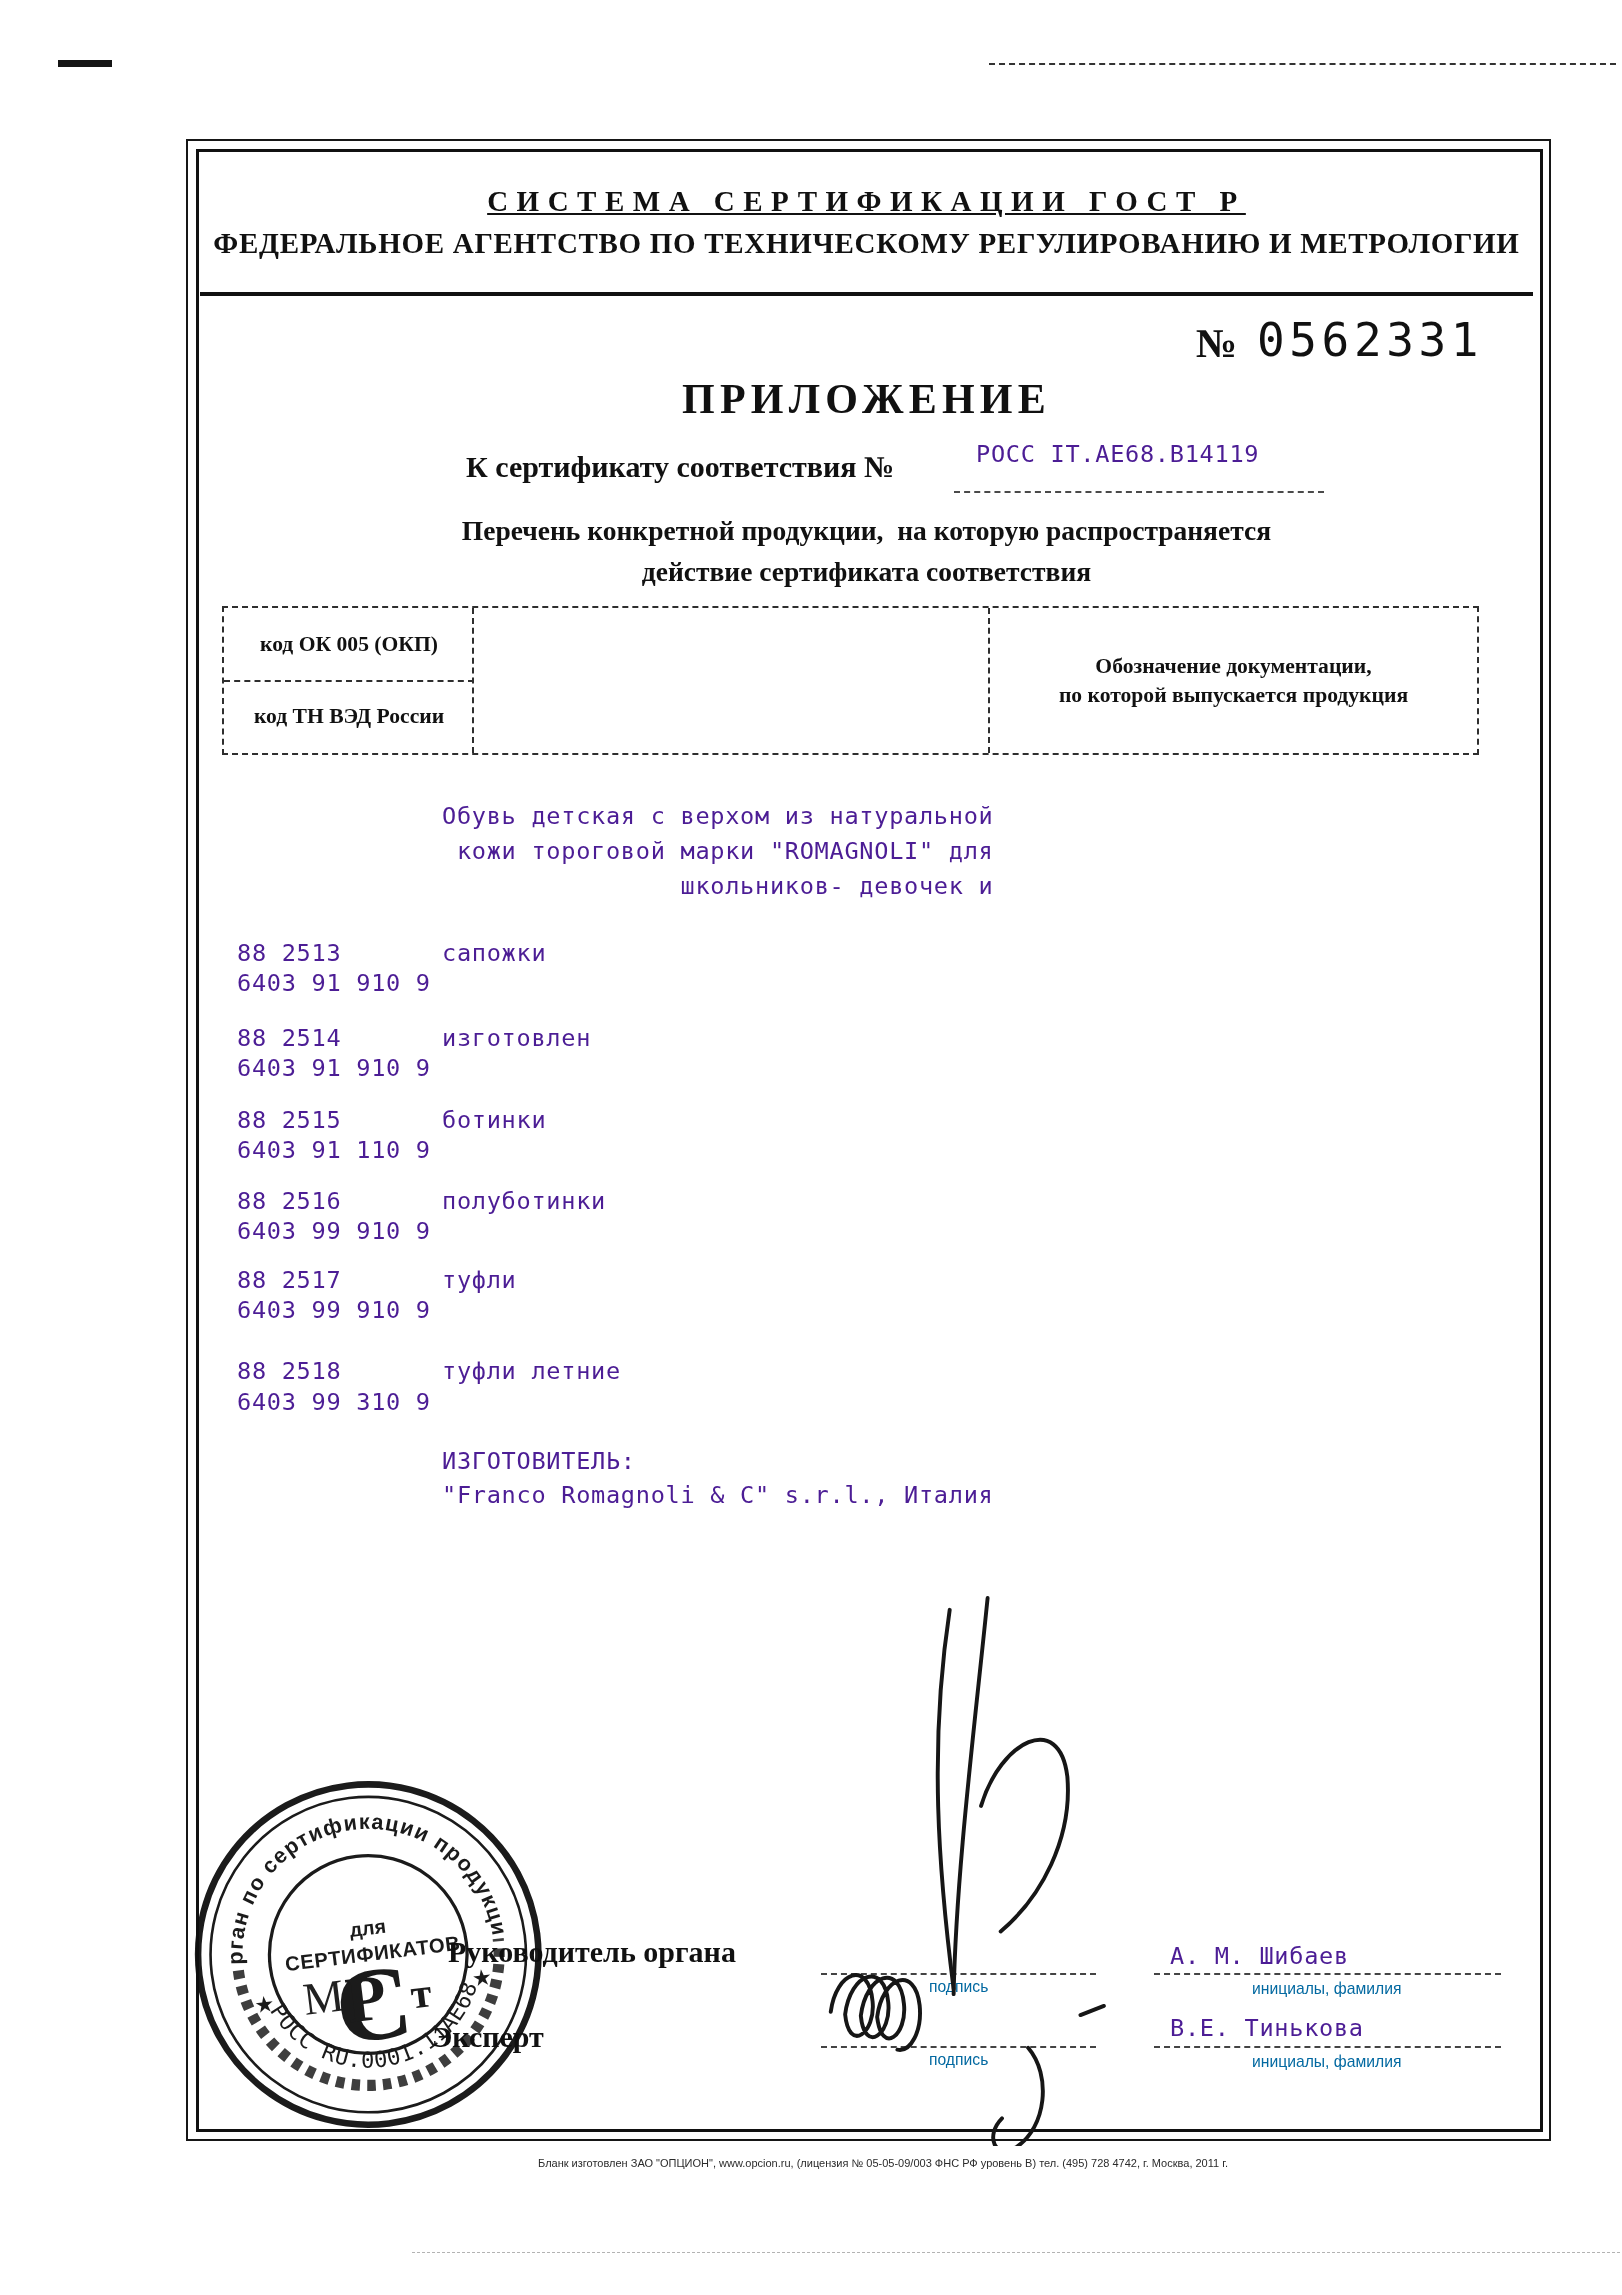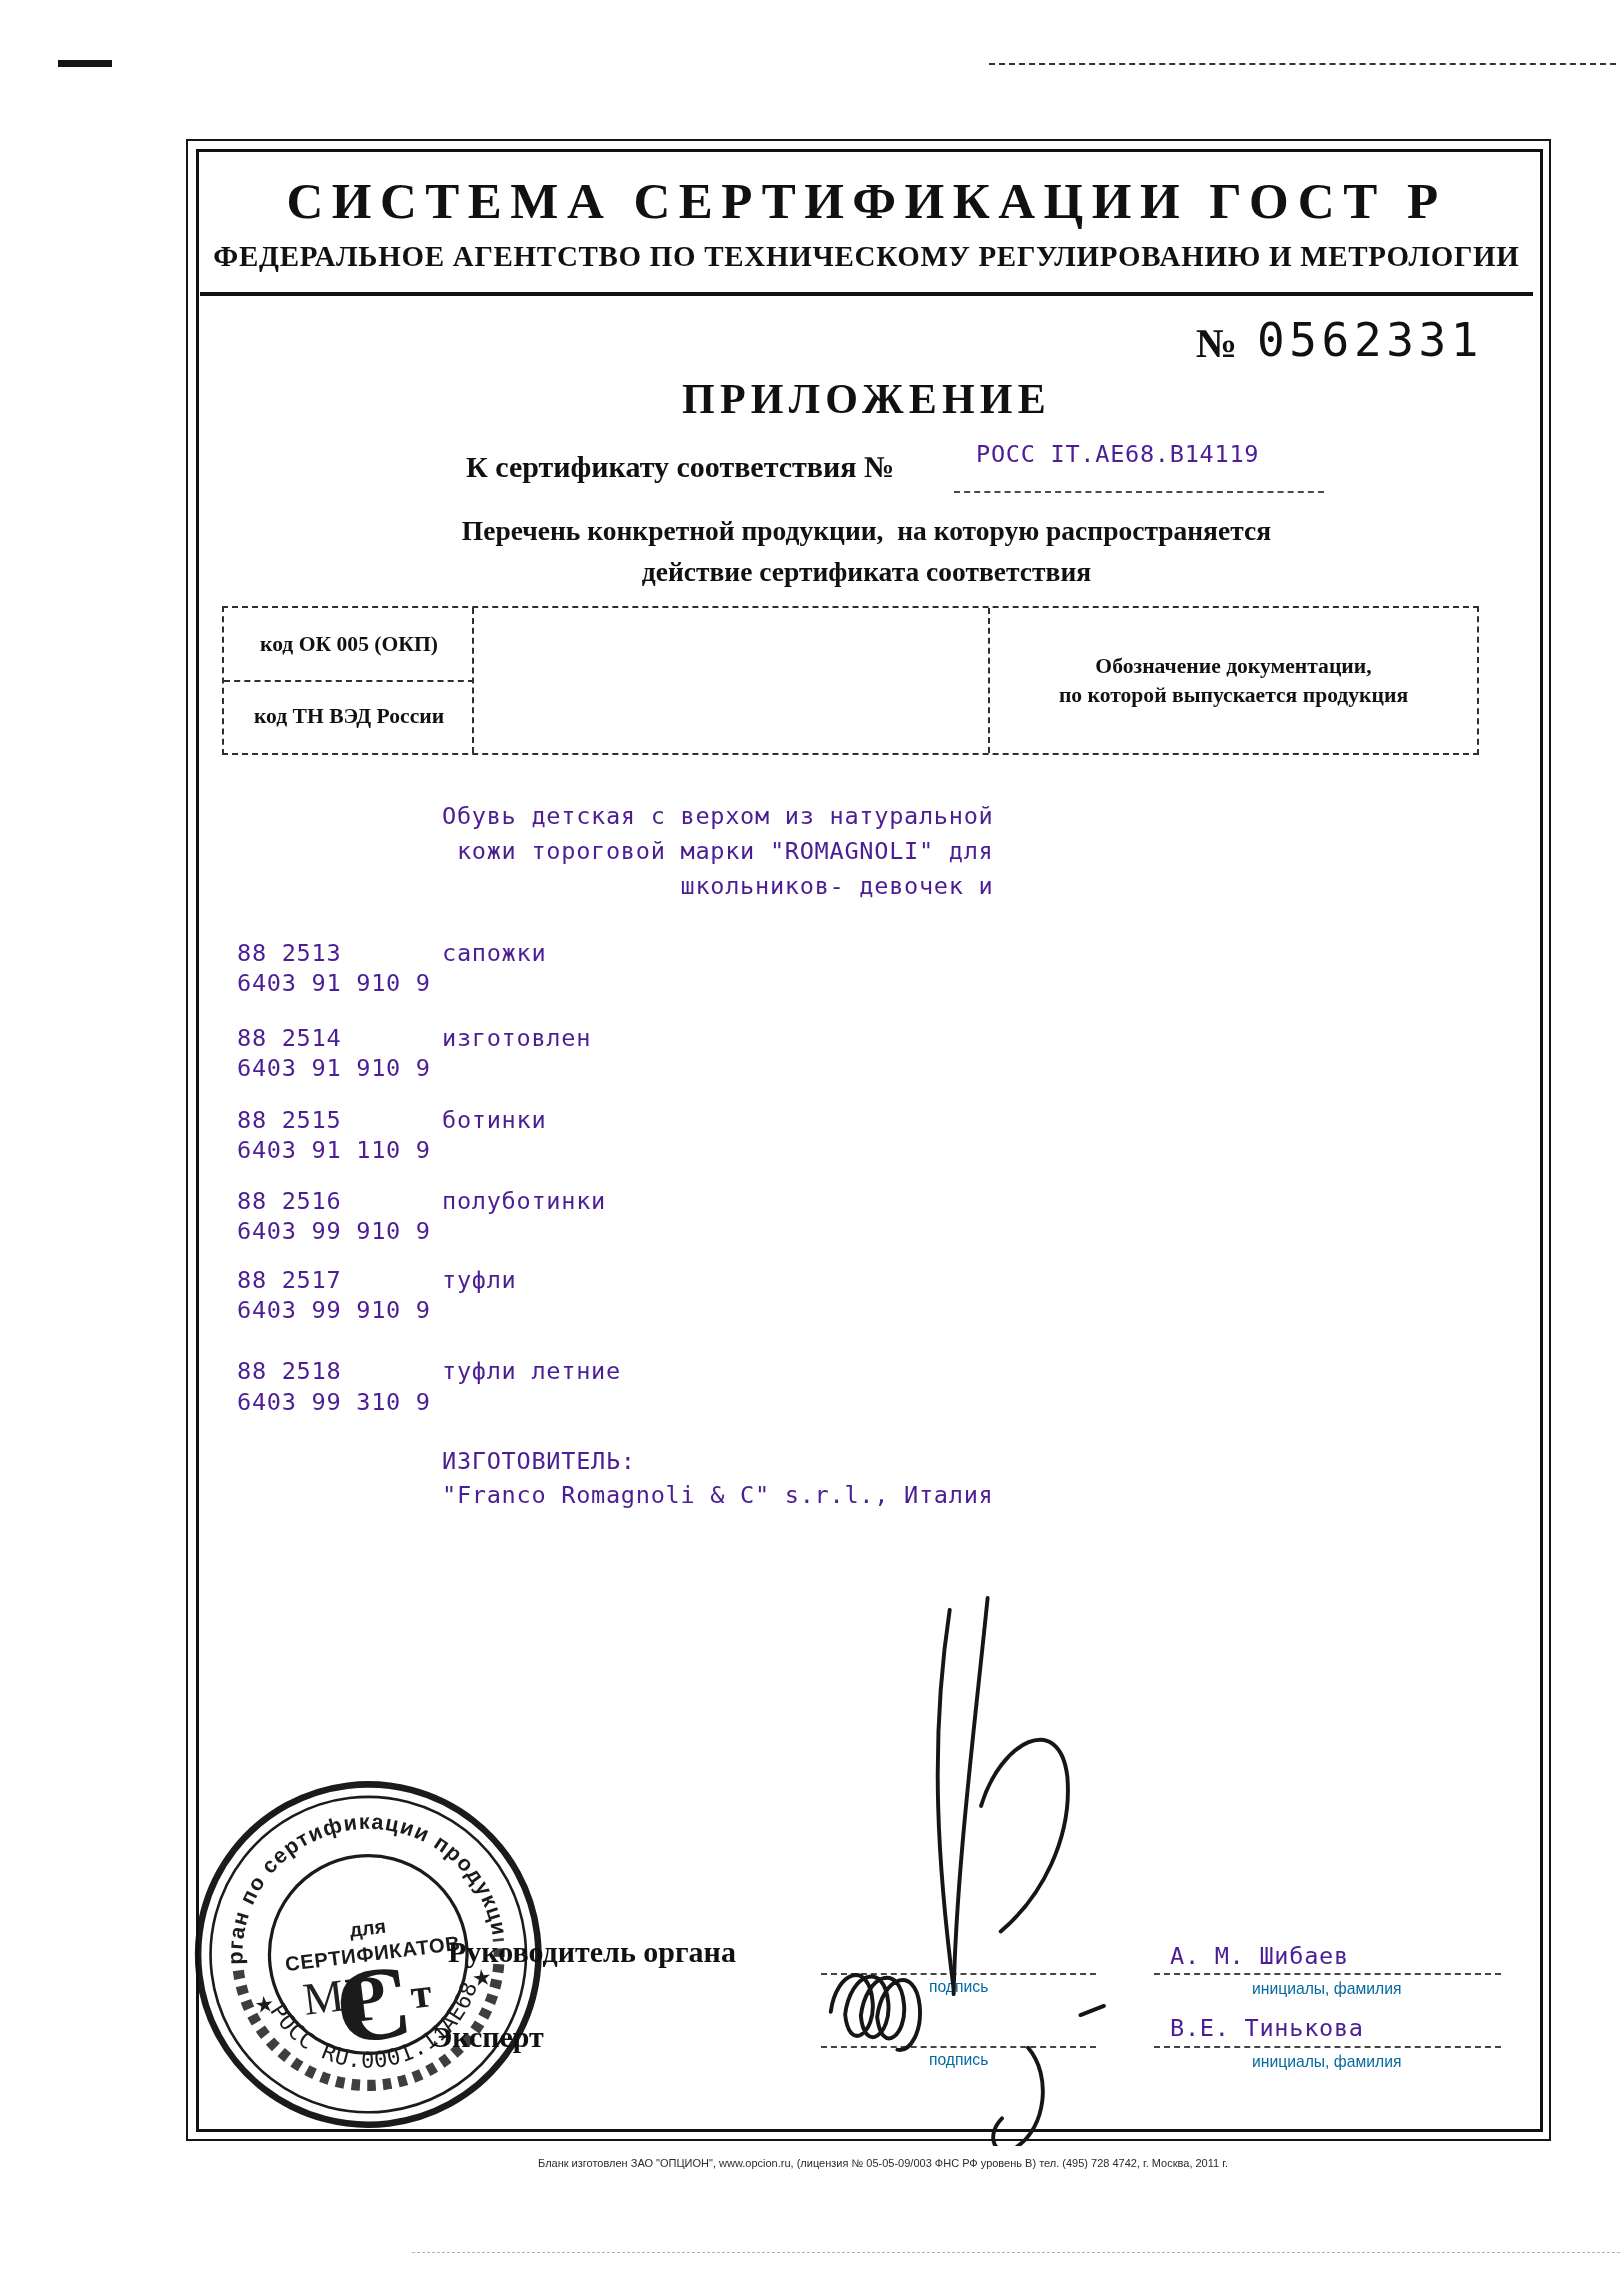--- a/index.html
+++ b/index.html
@@ -11,21 +11,21 @@
   .corner-dash{left:58px;top:60px;width:54px;height:6.5px;background:#151515;}
   .top-dashed{left:989px;top:63px;width:627px;border-top:2px dashed #333;}
 
   
   .frame-outer{left:186px;top:139px;width:1361px;height:1998px;border:2px solid #161616;}
   .frame-inner{left:196px;top:149px;width:1341px;height:1977px;border:3.9px solid #111;}
 
   
   .header-box{left:200px;top:153px;width:1333px;height:139px;border-bottom:4.6px solid #111;
               display:flex;flex-direction:column;align-items:center;justify-content:center;gap:9.2px;}
-  .h1{font-size:51px;font-weight:bold;letter-spacing:8.5px;white-space:nowrap;}
+  .h1{font-size:29px;font-weight:bold;letter-spacing:8.5px;white-space:nowrap;text-decoration:underline;}
   .h2{font-size:29px;font-weight:bold;letter-spacing:0.7px;white-space:nowrap;}
 
   .num-label{left:1196px;top:319px;font-size:41px;font-weight:bold;}
   .num-value{left:1257px;top:313px;font-family:"DejaVu Sans Mono","Liberation Mono",monospace;
              font-size:46px;letter-spacing:4.6px;}
 
   .doc-title{left:196px;top:375px;width:1341px;text-align:center;font-size:42px;font-weight:bold;letter-spacing:5.2px;}
 
   .cert-label{left:466px;top:450px;font-size:30px;font-weight:bold;white-space:nowrap;}
   .cert-value{left:976px;top:440px;font-family:"DejaVu Sans Mono","Liberation Mono",monospace;font-size:24px;letter-spacing:0.7px;white-space:nowrap;}

